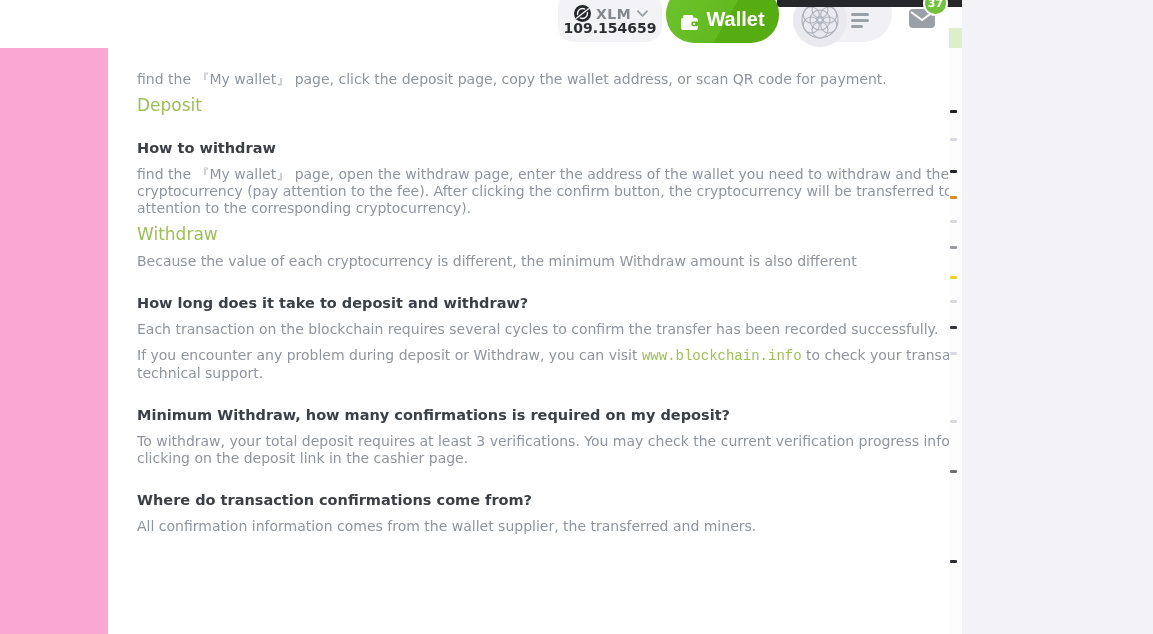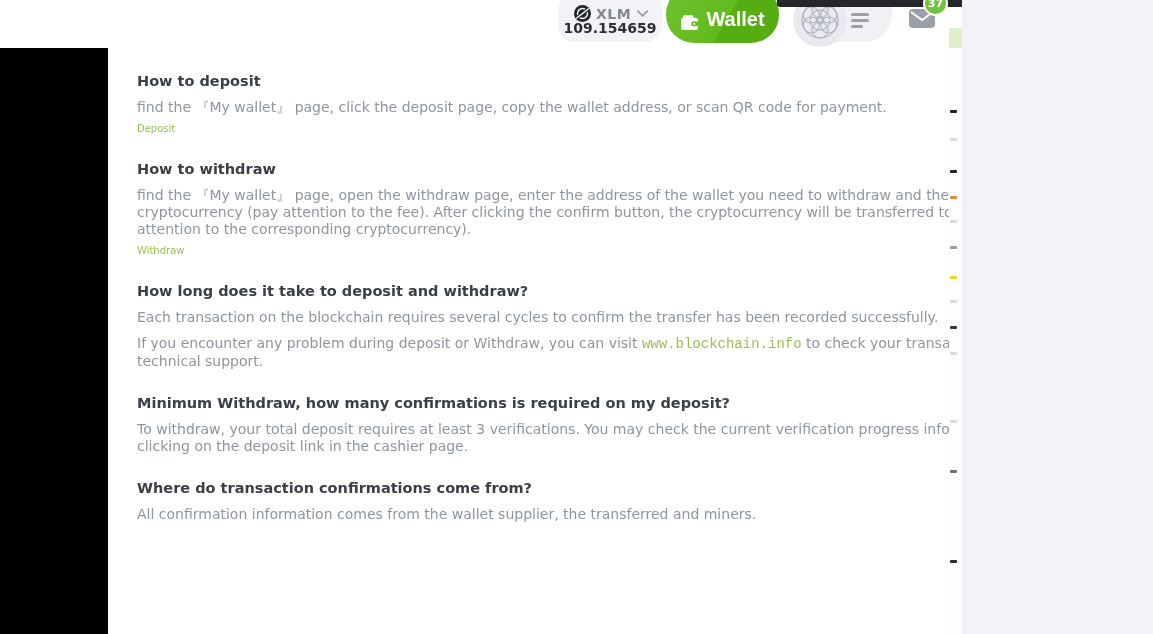--- a/index.html
+++ b/index.html
@@ -1,17 +1,17 @@
 <!DOCTYPE html>
 <html><head>
 <meta charset="utf-8">
 <style>
   html,body{margin:0;padding:0;overflow:hidden;}
   body{font-family:"DejaVu Sans","Liberation Sans",sans-serif;background:#f2f2f7;}
-  #stage{position:relative;width:962px;height:634px;overflow:hidden;background:#000000;}
+  #stage{position:relative;width:962px;height:634px;overflow:hidden;background:#f9a8d4;}
 
   
   .header{position:absolute;left:0;top:0;width:1140px;height:48px;background:#ffffff;z-index:2;}
   .darkbar{position:absolute;left:777px;top:0;width:361px;height:7px;background:#25272b;border-radius:0 0 3px 3px;z-index:5;}
 
   .coin-pill{position:absolute;left:558px;top:-8px;width:104px;height:50px;background:#f3f3f7;border-radius:16px;z-index:3;cursor:pointer;}
   .coin-row{position:absolute;left:16px;top:13px;display:flex;align-items:center;gap:5px;}
   .coin-sym{font-size:14px;font-weight:bold;color:#83878f;letter-spacing:.5px;}
   .coin-balance{position:absolute;left:0;right:0;top:28px;text-align:center;font-size:14px;font-weight:bold;color:#2b2e33;}
 
@@ -33,21 +33,21 @@
     color:#fff;font-size:11px;font-weight:bold;display:flex;align-items:center;justify-content:center;z-index:6;box-sizing:border-box;}
   .flag-circle{position:absolute;left:1085px;top:-5px;width:47px;height:47px;border-radius:50%;background:#e6f2d9;z-index:3;cursor:pointer;
     display:flex;align-items:center;justify-content:center;}
 
   
   .card{position:absolute;left:108px;top:48px;width:1007px;height:586px;background:#ffffff;z-index:1;
     padding:14px 36px 0 29px;box-sizing:border-box;overflow:hidden;}
   .faq-h{font-size:14.5px;font-weight:bold;color:#3b4046;margin:24px 0 0 0;line-height:18px;}
   .faq-h.first{margin-top:10px;}
   .faq-p{font-size:14px;color:#8f959e;margin:9px 0 0 0;line-height:17px;}
-  .faq-link{display:inline-block;margin-top:7px;font-size:10px;color:#9bc154;text-decoration:none;cursor:pointer;}
+  .faq-link{display:inline-block;margin-top:7px;font-size:17px;color:#9bc154;text-decoration:none;cursor:pointer;}
   .hl{background:#ef8e1e;color:#38302a;padding:2px 3px 2px 1px;}
   .inline-link{color:#9bc154;text-decoration:none;cursor:pointer;font-family:Liberation Mono, monospace;}
 
   
   .minimap{position:absolute;right:0;top:0;width:13px;height:634px;background:#fdfdfe;z-index:4;}
   .mm-green{position:absolute;left:0;top:28px;width:13px;height:20px;background:#dcefc8;}
   .mm-mark{position:absolute;left:1px;width:7px;height:3px;border-radius:1px;}
 </style>
 </head>
 <body>
@@ -136,28 +136,28 @@
       <svg width="26" height="26" viewBox="0 0 26 26">
         <path d="M5 22 L7.5 3 Q15 1 22 6.5 L13 18 Q9 15 5 22 Z" fill="#4a525e"></path>
         <line x1="10" y1="6" x2="15.5" y2="13" stroke="#e6f2d9" stroke-width="1.6"></line>
       </svg>
     </span>
   </div>
   <div class="badge" style="left:1107px;top:-9px;">99</div>
 
   <div class="card">
 
-    <div class="faq-h first">How to deposit</div>
     <p class="faq-p">find the 『My wallet』 page, click the deposit page, copy the wallet address, or scan QR code for payment.</p>
     <a class="faq-link">Deposit</a>
 
     <div class="faq-h">How to withdraw</div>
     <p class="faq-p">find the 『My wallet』 page, open the withdraw page, enter the address of the wallet you need to withdraw and the amount of cryptocurrency (pay attention to the fee). After clicking the confirm button, the cryptocurrency will be transferred to your wallet (pay attention to the corresponding cryptocurrency).</p>
     <a class="faq-link">Withdraw</a>
 
+    <p class="faq-p">Because the value of each cryptocurrency is different, the minimum Withdraw amount is also different</p>
 
     <div class="faq-h">How long does it take to deposit and withdraw?</div>
     <p class="faq-p">Each transaction on the blockchain requires several cycles to confirm the transfer has been recorded successfully.</p>
     <p class="faq-p"><span>If you encounter any problem during deposit or Withdraw, you can visit </span><a class="inline-link">www.blockchain.info</a><span> to check your transaction, or contact technical support.</span></p>
 
     <div class="faq-h">Minimum Withdraw, how many confirmations is required on my deposit?</div>
     <p class="faq-p">To withdraw, your total deposit requires at least 3 verifications. You may check the current verification progress information by clicking on the deposit link in the cashier page.</p>
 
     <div class="faq-h">Where do transaction confirmations come from?</div>
     <p class="faq-p">All confirmation information comes from the wallet supplier, the transferred and miners.</p>

